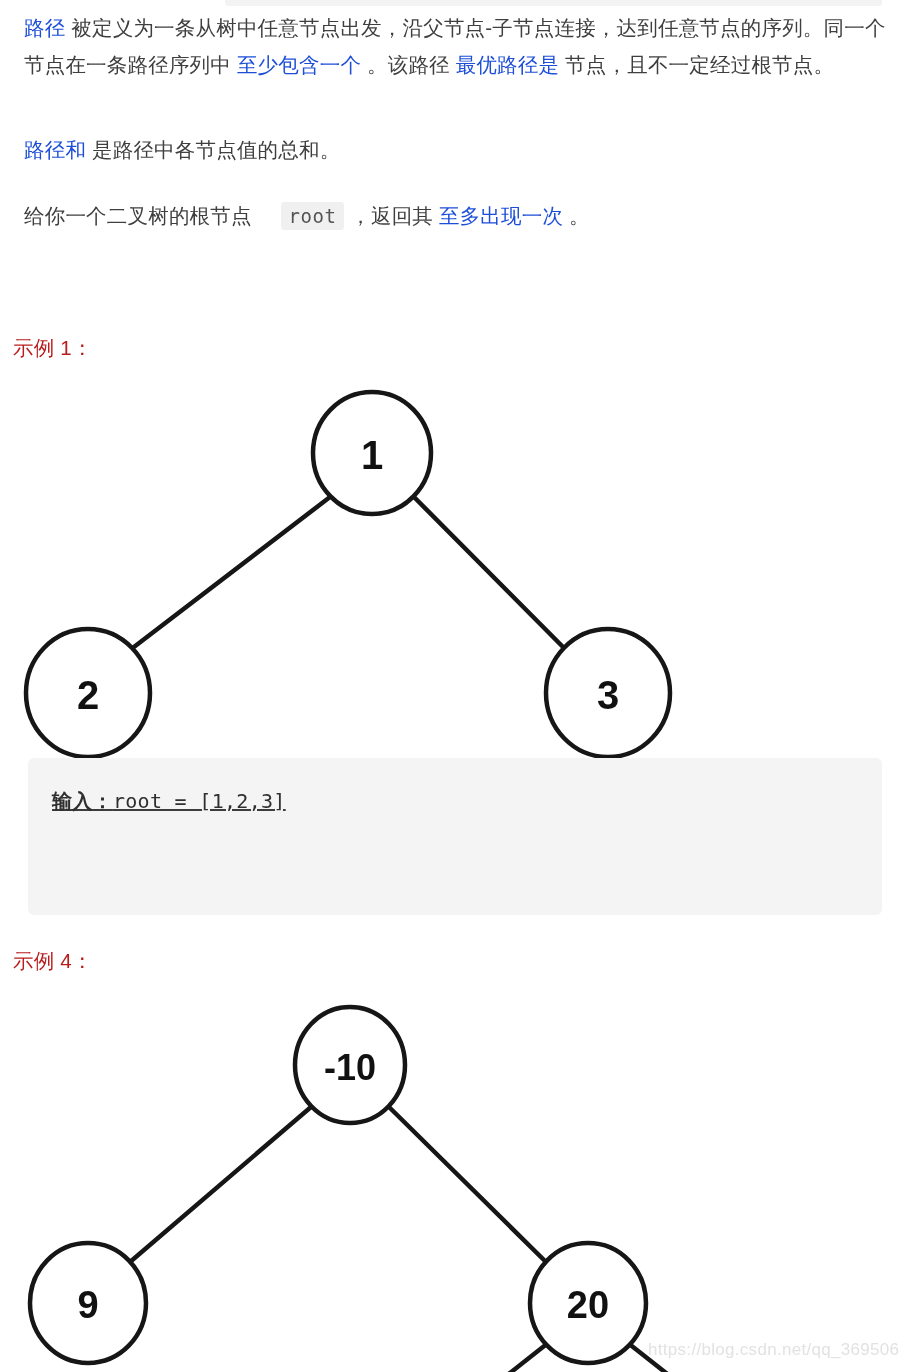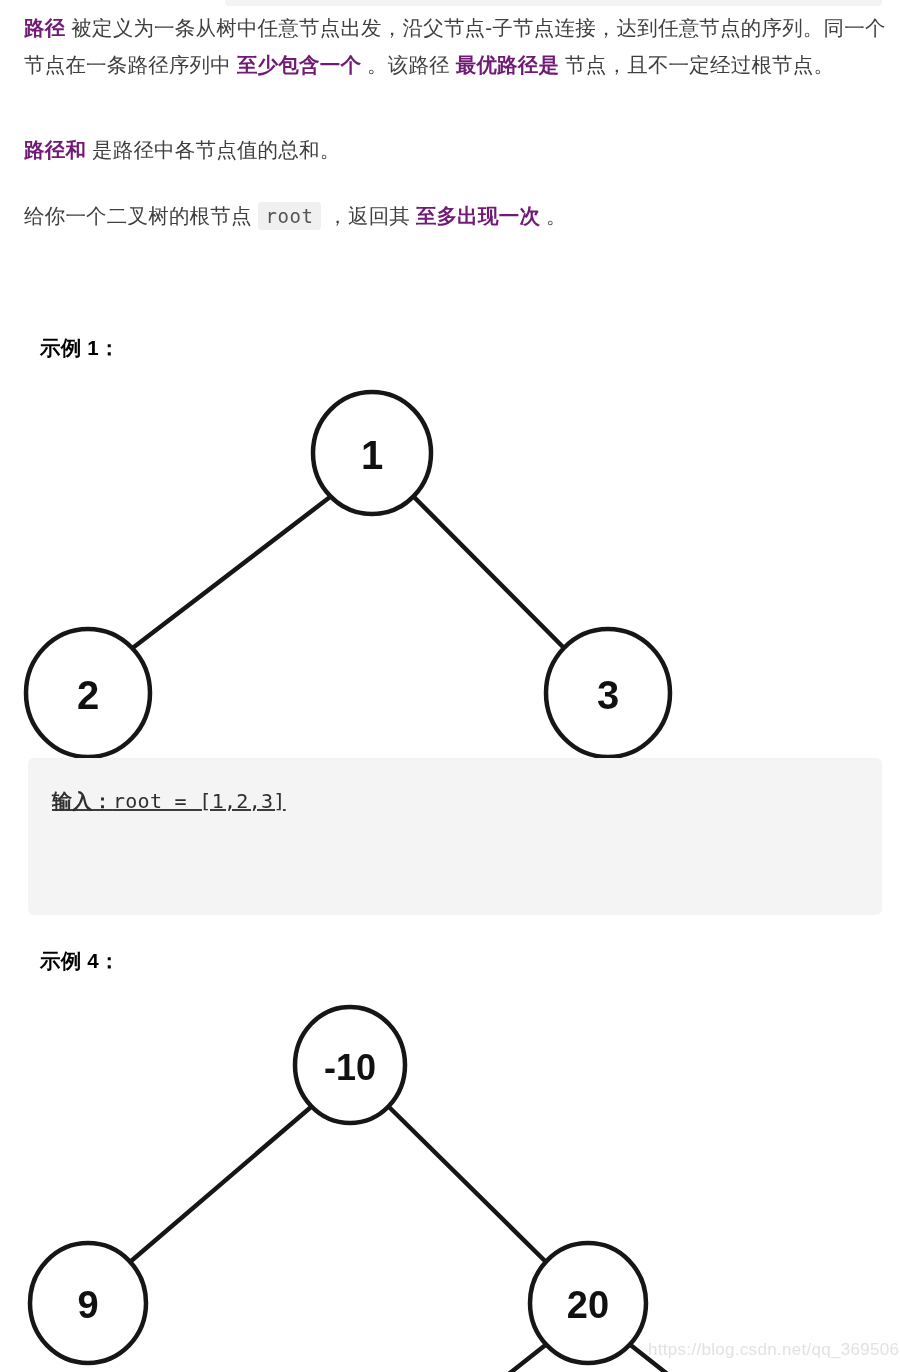--- a/index.html
+++ b/index.html
@@ -40,38 +40,39 @@
     font-size: 20.5px;
     line-height: 37px;
     letter-spacing: 0.2px;
     color: #3f3f3f;
     font-weight: 400;
   }
   #para-1 { position: absolute; top: 9px; left: 0; width: 870px; }
   #para-2 { position: absolute; top: 131px; left: 0; width: 870px; }
   #para-3 { position: absolute; top: 197px; left: 0; width: 870px; }
 
-  .b { font-weight: 700; color: #701a75; }
+  .b { font-weight: 400; color: #1d4ed8; }
 
   code.inline {
     font-family: "DejaVu Sans Mono", "Liberation Mono", monospace;
     background: #f0f0f0;
     color: #545454;
     font-size: 19px;
     padding: 3px 8px;
     border-radius: 3px;
     letter-spacing: 0.5px;
+    margin-left: 23px;
   }
 
   .example-head {
     position: absolute;
-    left: 40px;
+    left: 13px;
     font-size: 20.5px;
-    font-weight: 700;
-    color: #000000;
+    font-weight: 400;
+    color: #b91c1c;
     letter-spacing: 0.2px;
   }
   #ex1-head { top: 334px; }
   #ex2-head { top: 947px; }
 
   .tree-svg {
     position: absolute;
     left: 0;
     display: block;
   }

